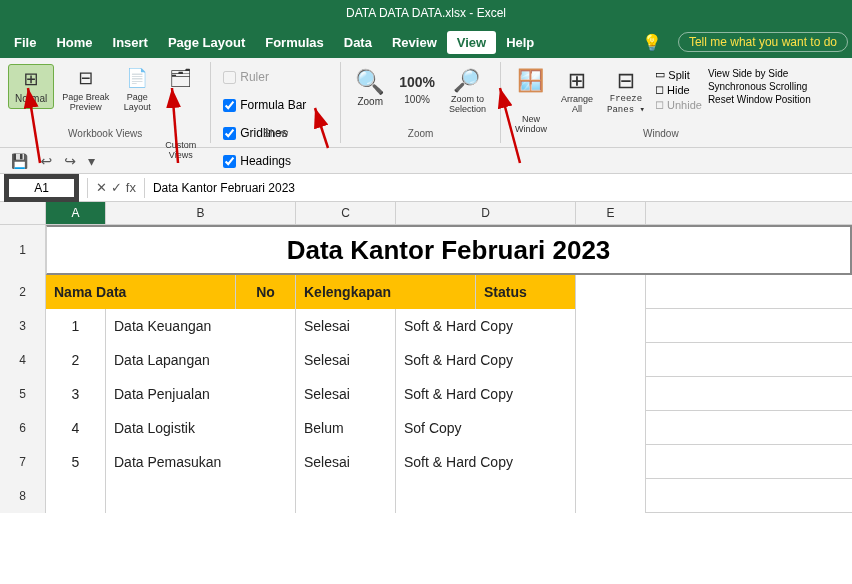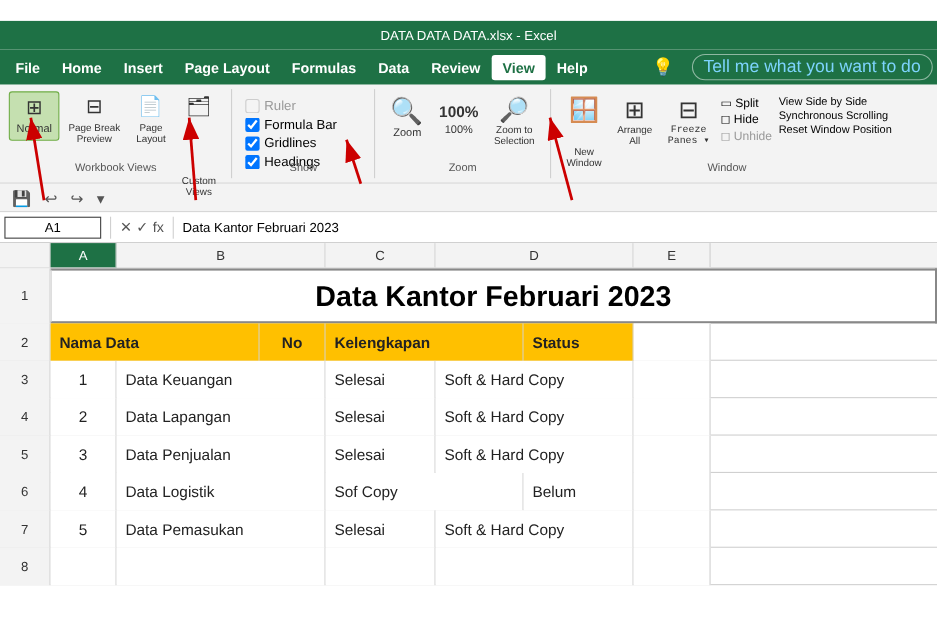--- a/index.html
+++ b/index.html
@@ -9,21 +9,20 @@
     .title-bar {
       background: #1e7145;
       color: white;
       text-align: center;
       padding: 4px 8px;
       font-size: 12px;
       height: 26px;
       display: flex;
       align-items: center;
       justify-content: center;
-      margin-top: 19px;
     }
 
     
     .menu-bar {
       background: #1e7145;
       display: flex;
       align-items: center;
       height: 32px;
       padding: 0 4px;
     }
@@ -34,22 +33,22 @@
       cursor: pointer;
       border-radius: 3px;
       font-weight: bold;
     }
     .menu-item.active {
       background: white;
       color: #1e7145;
       font-weight: bold;
     }
     .tell-me {
-      color: #7dd3fc;
-      font-size: 16px;
+      color: #fde047;
+      font-size: 12px;
       display: flex;
       align-items: center;
       gap: 4px;
       border: 1px solid rgba(255,255,255,0.5);
       border-radius: 20px;
       padding: 2px 10px;
       margin-left: 8px;
     }
 
     
@@ -104,21 +103,21 @@
     }
     .ribbon-btn.active-btn {
       background: #c5e0b0;
       border: 1px solid #70ad47;
     }
 
     
     .ribbon-checks {
       display: flex;
       flex-direction: column;
-      gap: 3px;
+      gap: 14px;
       padding: 6px 4px;
     }
     .ribbon-check {
       display: flex;
       align-items: center;
       gap: 4px;
       font-size: 12px;
       cursor: pointer;
     }
     .ribbon-check input { cursor: pointer; }
@@ -158,22 +157,22 @@
     
     .formula-bar {
       background: white;
       border-bottom: 1px solid #d0d0d0;
       height: 28px;
       display: flex;
       align-items: center;
       gap: 0;
     }
     .name-box {
-      width: 88px;
-      border: 1px solid #404040;
+      width: 75px;
+      border: 5px solid #404040;
       margin: 2px 4px;
       padding: 2px 6px;
       font-size: 12px;
       text-align: center;
     }
     .formula-divider { width: 1px; height: 20px; background: #d0d0d0; margin: 0 4px; }
     .formula-controls { display: flex; gap: 4px; padding: 0 4px; font-size: 13px; color: #555; cursor: pointer; }
     .formula-input {
       flex: 1;
       border: none;
@@ -490,22 +489,22 @@
       <div class="cell w-col-b">Data Penjualan</div>
       <div class="cell w-col-c">Selesai</div>
       <div class="cell w-col-d">Soft &amp; Hard Copy</div>
       <div class="cell w-col-e"></div>
     </div>
 
     <div class="sheet-row-normal">
       <div class="row-num">6</div>
       <div class="cell w-col-a center">4</div>
       <div class="cell w-col-b">Data Logistik</div>
+      <div class="cell w-col-c">Belum</div>
       <div class="cell w-col-d">Sof Copy</div>
-      <div class="cell w-col-c">Belum</div>
       <div class="cell w-col-e"></div>
     </div>
 
     <div class="sheet-row-normal">
       <div class="row-num">7</div>
       <div class="cell w-col-a center">5</div>
       <div class="cell w-col-b">Data Pemasukan</div>
       <div class="cell w-col-c">Selesai</div>
       <div class="cell w-col-d">Soft &amp; Hard Copy</div>
       <div class="cell w-col-e"></div>

